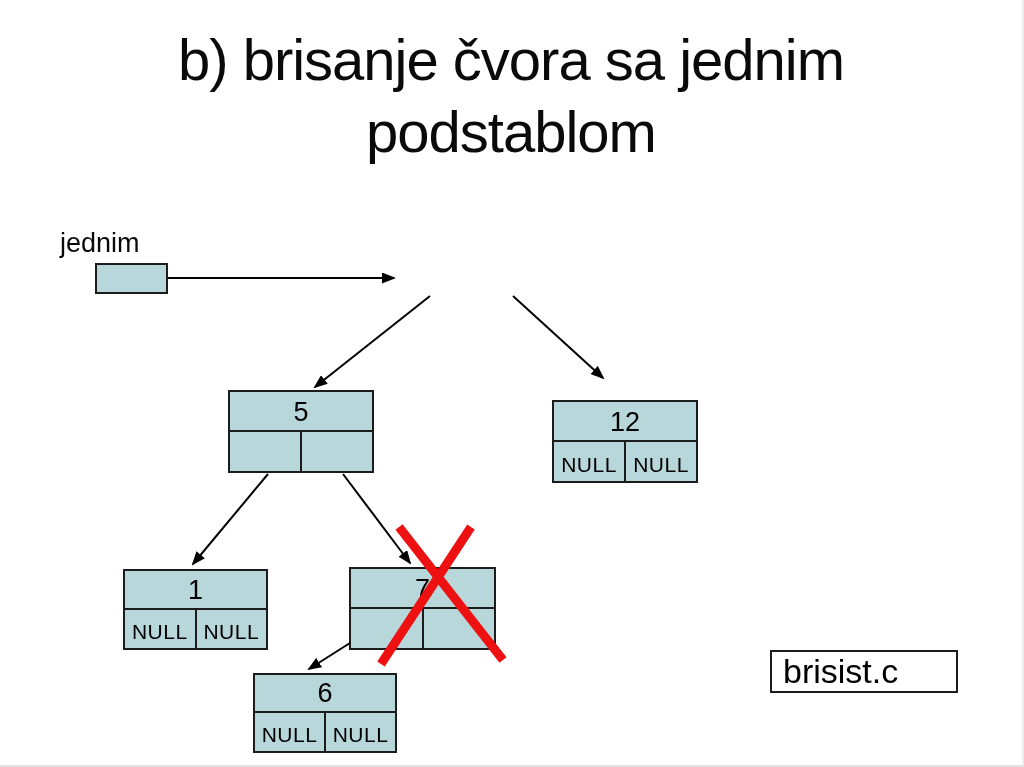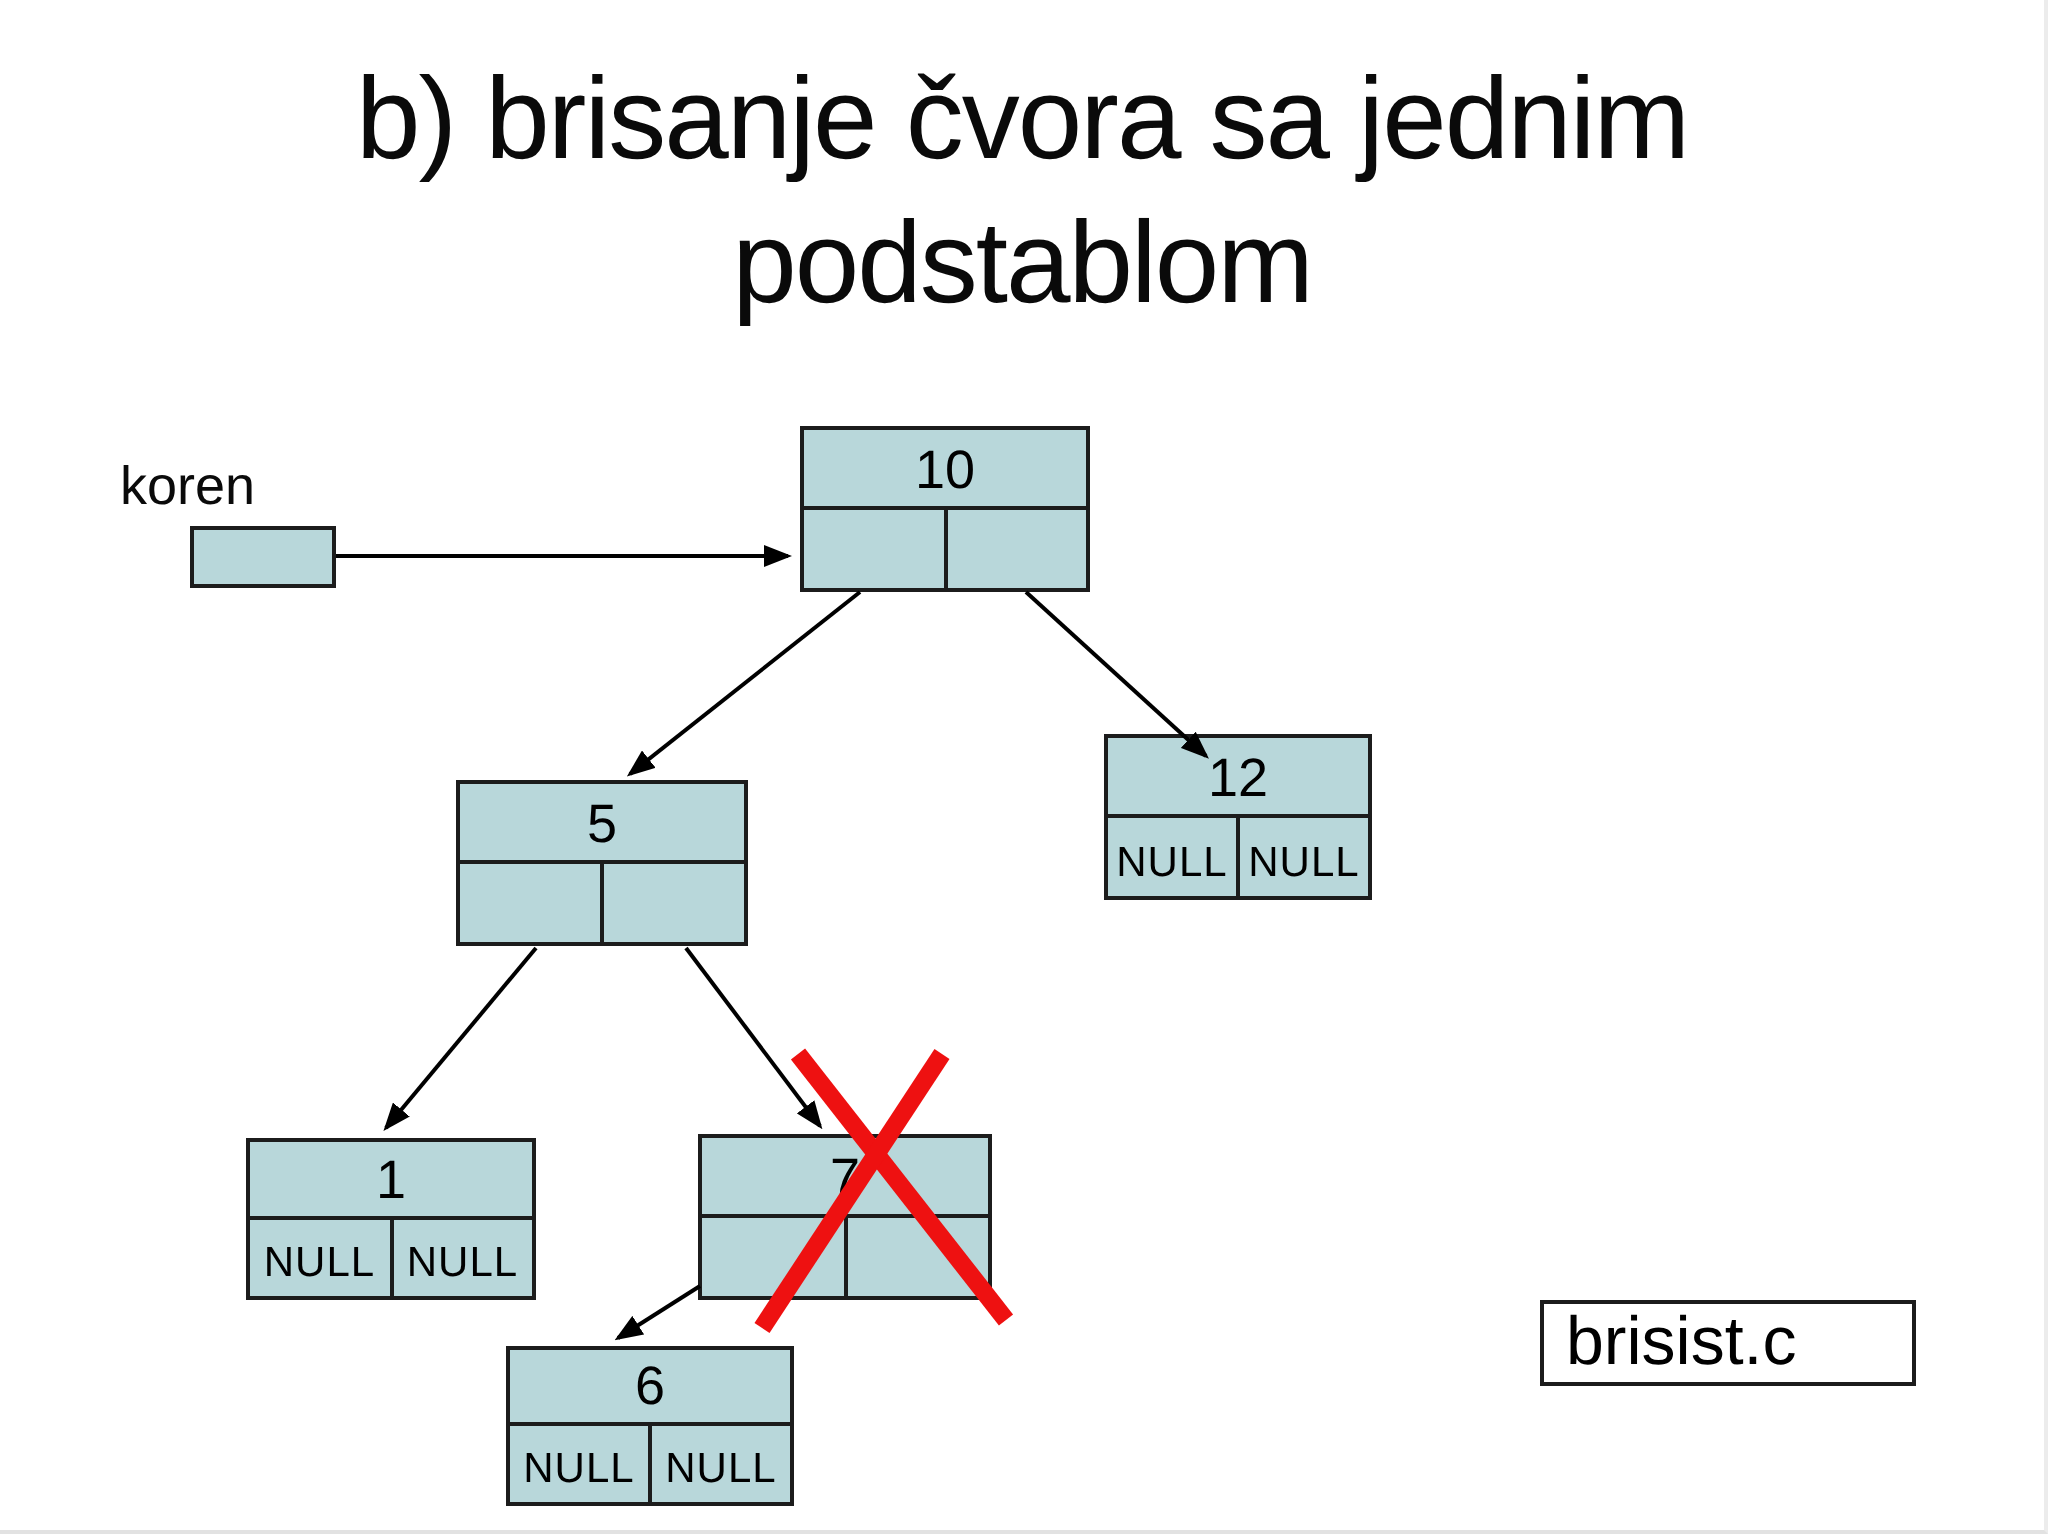--- a/index.html
+++ b/index.html
@@ -107,40 +107,33 @@
 </head>
 <body>
 
 <div id="slide">
 
   <div id="title">
     <div>b) brisanje čvora sa jednim</div>
     <div>podstablom</div>
   </div>
 
-  <div id="koren-label">koren</div>
+  <div id="koren-label">jednim</div>
   <div id="koren-box"></div>
 
-  <div class="node" style="left:400px; top:213px; width:145px; height:83px;">
-    <div class="val">10</div>
-    <div class="ptrs">
-      <div class="ptr"></div>
-      <div class="ptr right"></div>
-    </div>
-  </div>
 
   <div class="node" style="left:228px; top:390px; width:146px; height:83px;">
     <div class="val">5</div>
     <div class="ptrs">
       <div class="ptr"></div>
       <div class="ptr right"></div>
     </div>
   </div>
 
-  <div class="node" style="left:552px; top:367px; width:134px; height:83px;text-align:center;">
+  <div class="node" style="left:552px; top:400px; width:146px; height:83px;text-align:center;">
     <div class="val">12</div>
     <div class="ptrs">
       <div class="ptr">NULL</div>
       <div class="ptr right">NULL</div>
     </div>
   </div>
 
   <div class="node" style="left:123px; top:569px; width:145px; height:81px;">
     <div class="val">1</div>
     <div class="ptrs">

